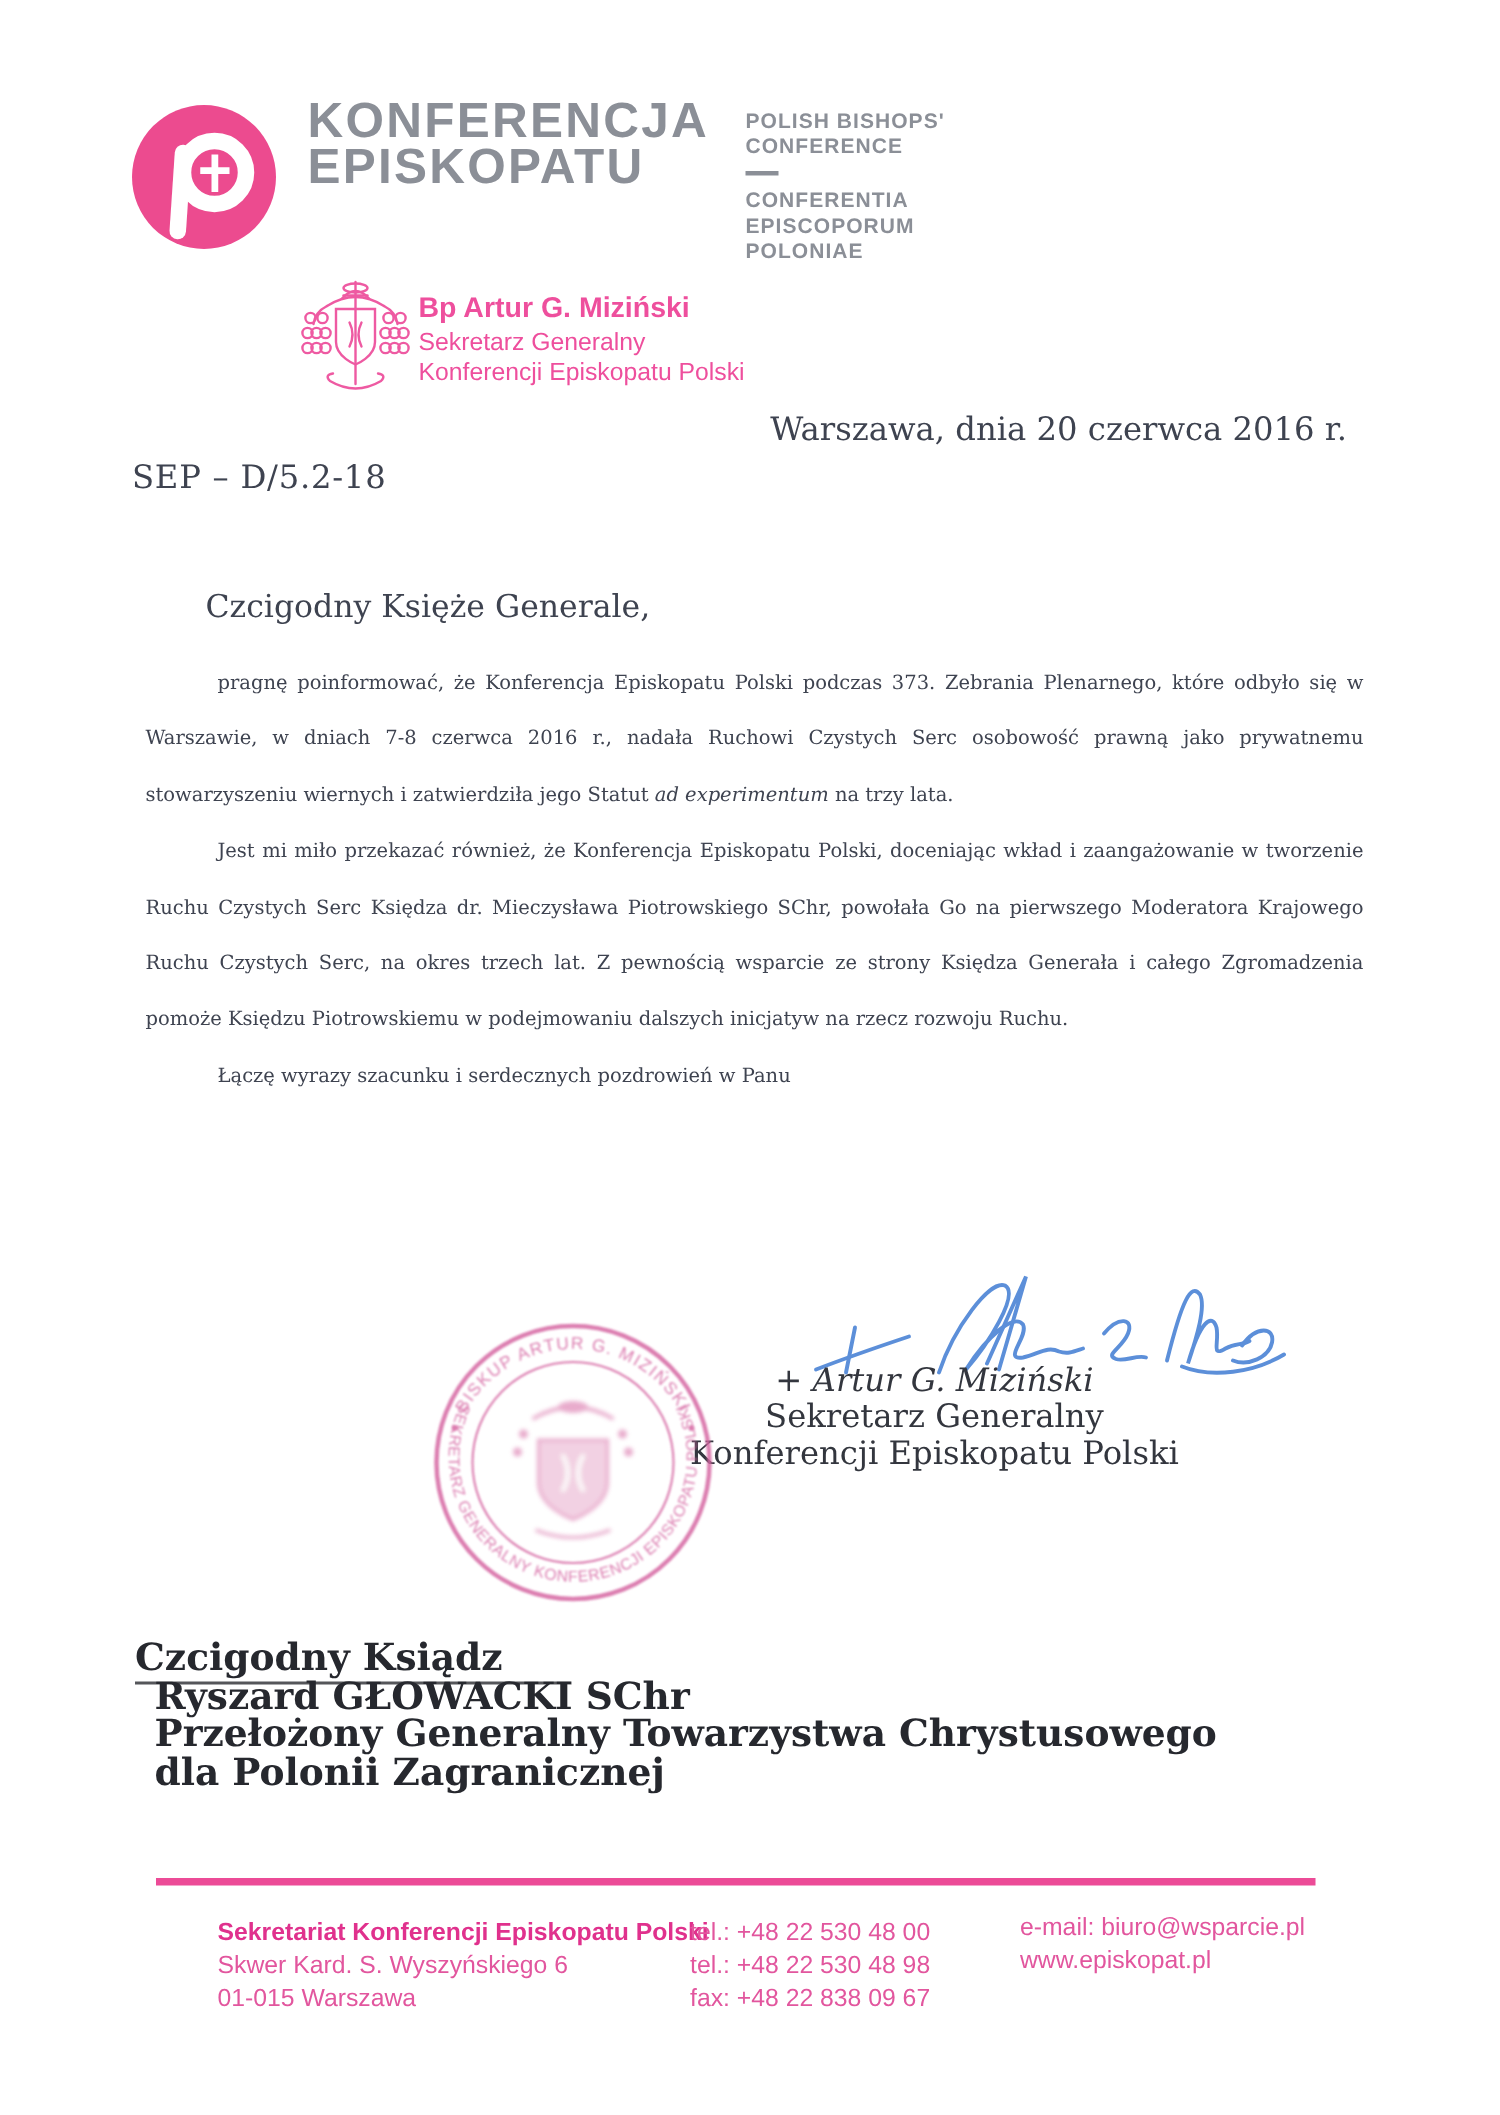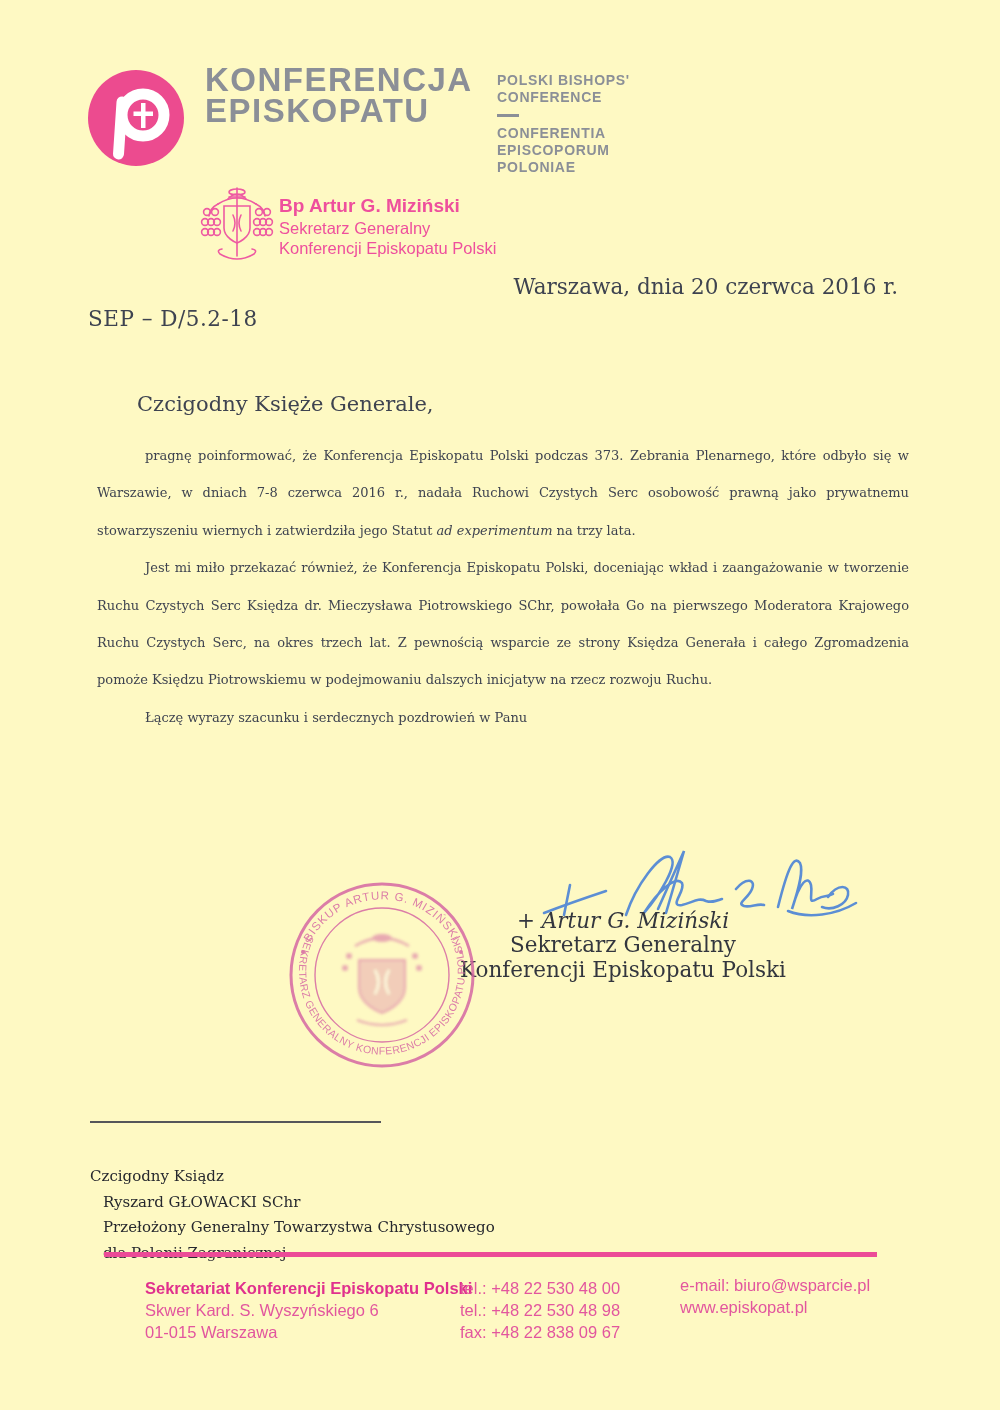--- a/index.html
+++ b/index.html
@@ -1,17 +1,17 @@
 <!DOCTYPE html>
 <html><head>
 <meta charset="utf-8">
 <style>
   html,body{margin:0;padding:0;background:#d8d8d8;}
   .page{
-    position:relative;width:1000px;height:1410px;background:#fef9c3;
+    position:relative;width:1000px;height:1410px;background:#ffffff;
     margin:0 auto;overflow:hidden;
     font-family:"DejaVu Serif",serif;color:#3e4350;
   }
   .abs{position:absolute;}
 
   
   .org-title{
     left:205px;top:64px;
     font-family:"Liberation Sans",sans-serif;
     font-size:33px;font-weight:600;line-height:31px;
@@ -43,21 +43,21 @@
   .body-text p.closing{text-align:left;}
   .it{font-style:italic;}
 
   
   .sig-block{left:447px;top:908px;width:352px;text-align:center;color:#33363e;}
   .sig-block .l1{font-style:italic;font-size:21.5px;line-height:25px;}
   .sig-block .l2{font-size:21.5px;line-height:24.5px;}
 
   
   .addr-rule{left:90px;top:1121px;width:291px;height:2px;background:#55565a;}
-  .addressee{left:90px;top:1164px;font-weight:400;font-size:15px;line-height:25.5px;color:#26282e;}
+  .addressee{left:90px;top:1092px;font-weight:700;font-size:25px;line-height:25.5px;color:#26282e;}
   .addressee .ind{padding-left:13px;}
 
   
   .foot-rule{left:104px;top:1252px;width:773px;height:5px;background:#ec4b97;}
   .footer-col{
     top:1277px;color:#e2569e;
     font-family:"Liberation Sans",sans-serif;
     font-size:16.5px;line-height:22px;
   }
   .footer-col .b{font-weight:700;color:#e0318d;}
@@ -75,21 +75,21 @@
     <rect x="55" y="37" width="4.5" height="25" fill="#ffffff"></rect>
     <rect x="47.5" y="45.5" width="19.5" height="4.5" fill="#ffffff"></rect>
   </svg>
 
   <div class="abs org-title">
     <div>KONFERENCJA</div>
     <div>EPISKOPATU</div>
   </div>
 
   <div class="abs org-sub">
-    <div>POLSKI BISHOPS'</div>
+    <div>POLISH BISHOPS'</div>
     <div>CONFERENCE</div>
     <div class="dash"></div>
     <div>CONFERENTIA</div>
     <div>EPISCOPORUM</div>
     <div>POLONIAE</div>
   </div>
 
   <svg class="abs" style="left:198px;top:182px" width="78" height="84" viewBox="0 0 78 84">
     <g stroke="#ee5aa2" stroke-width="1.6" fill="none" stroke-linecap="round">
       <line x1="39" y1="6" x2="39" y2="74"></line>

